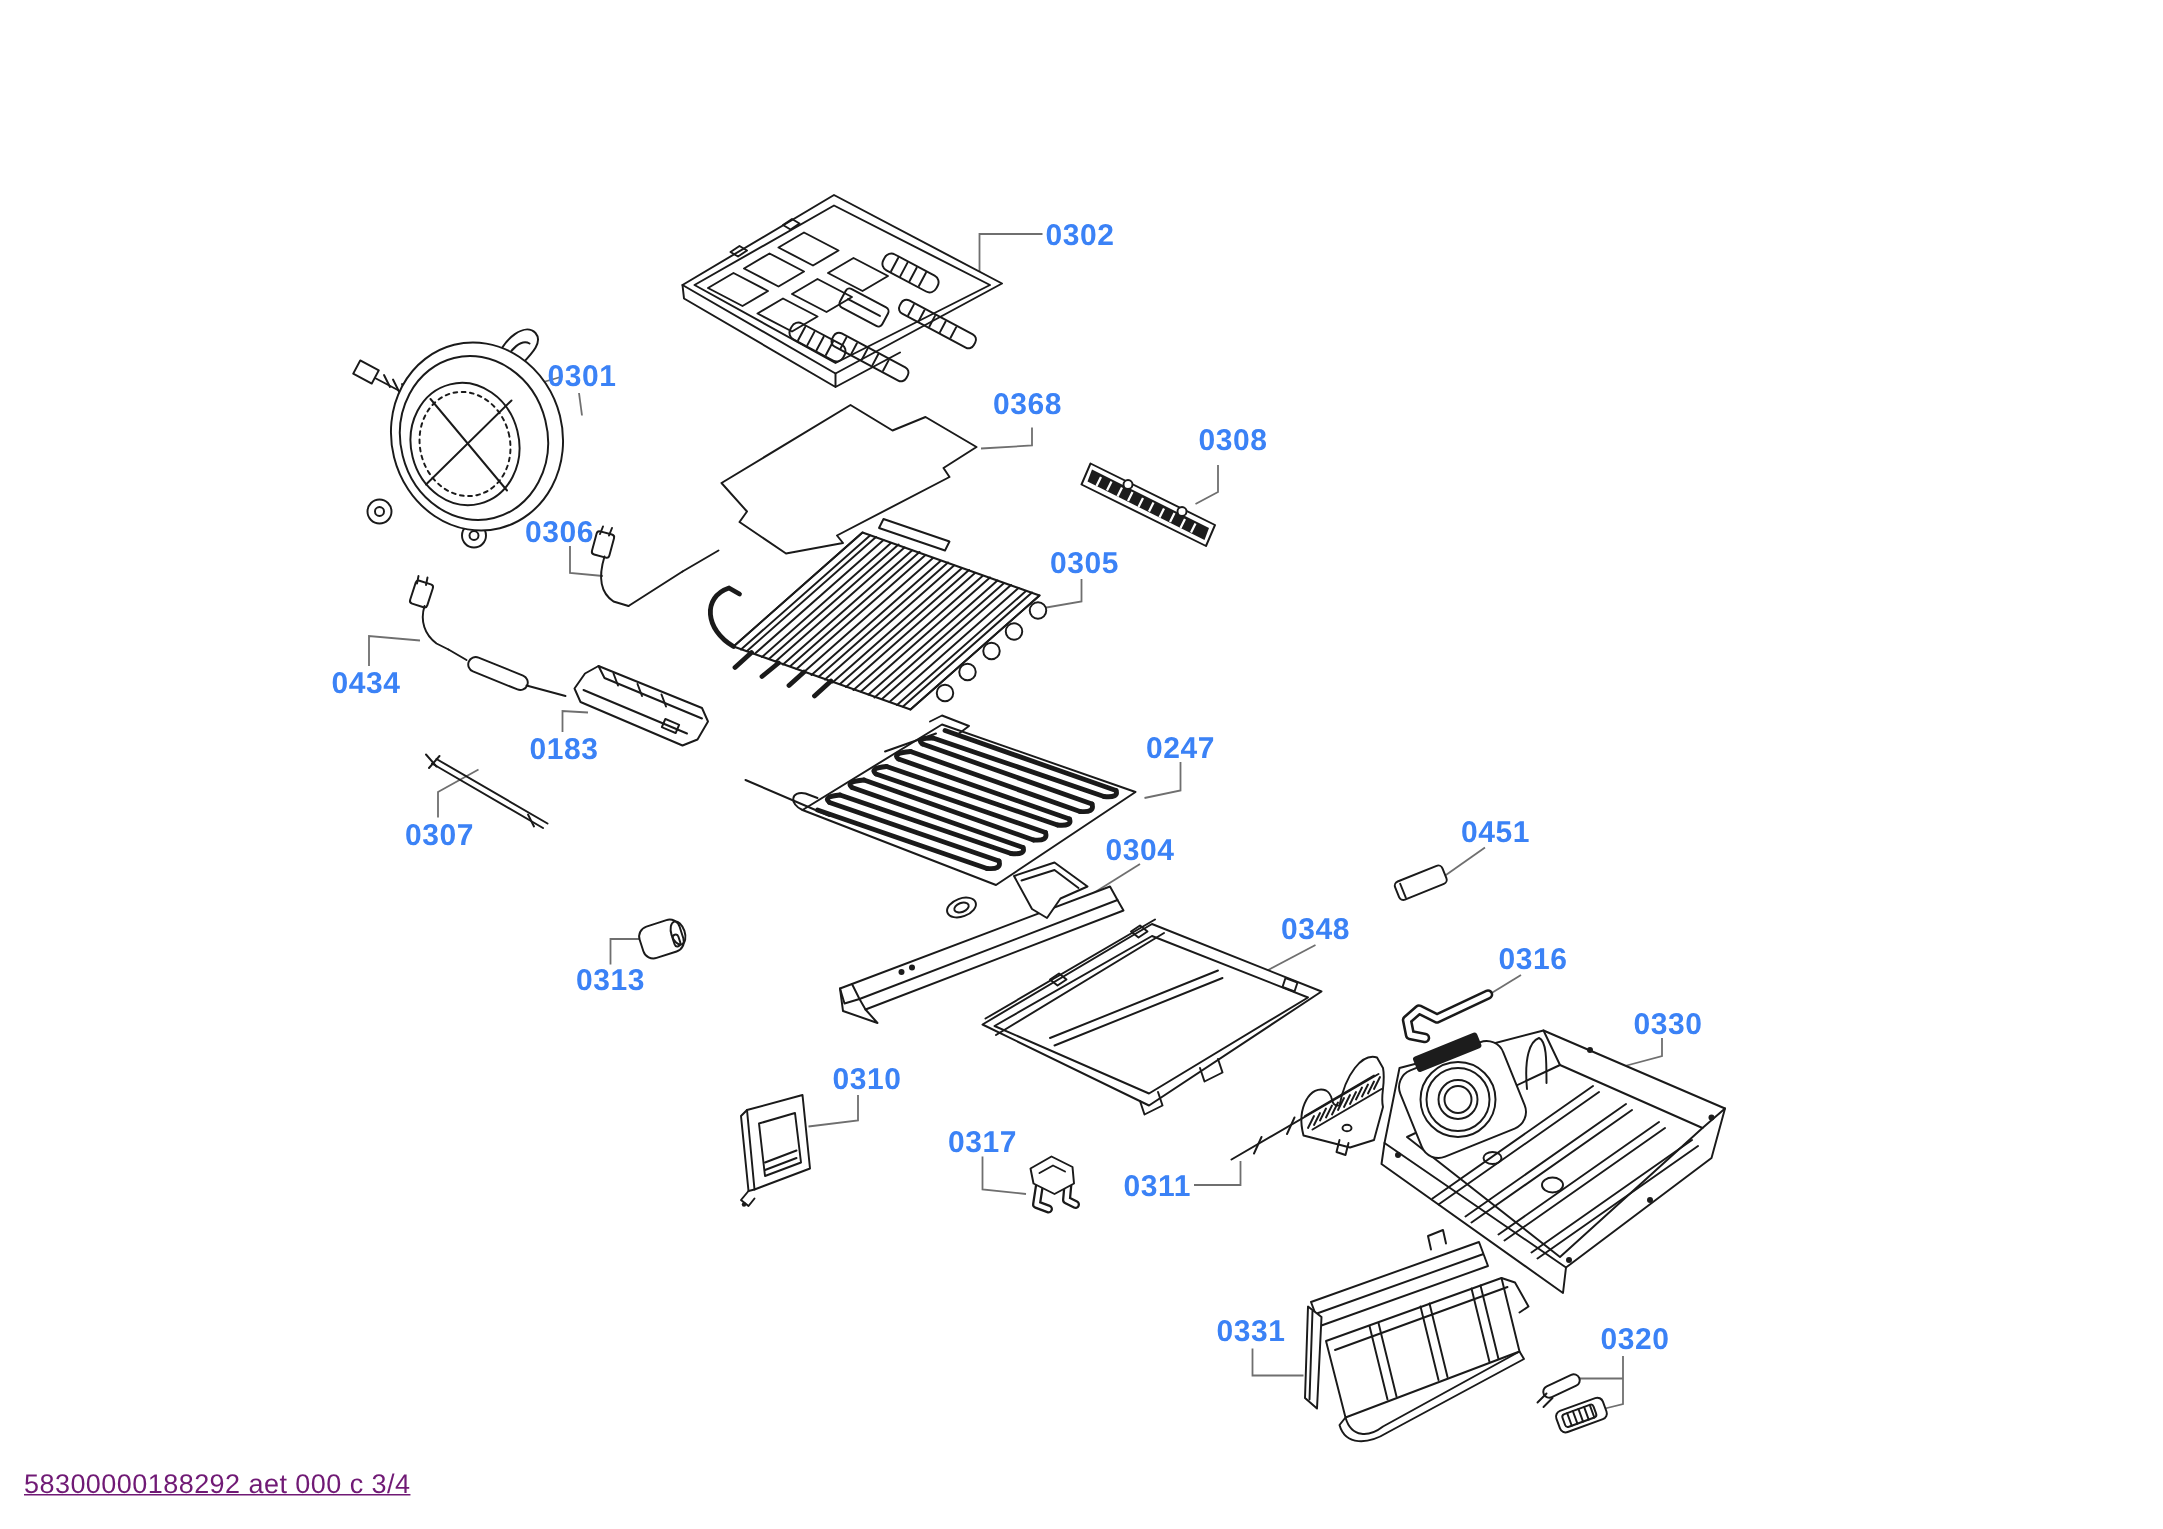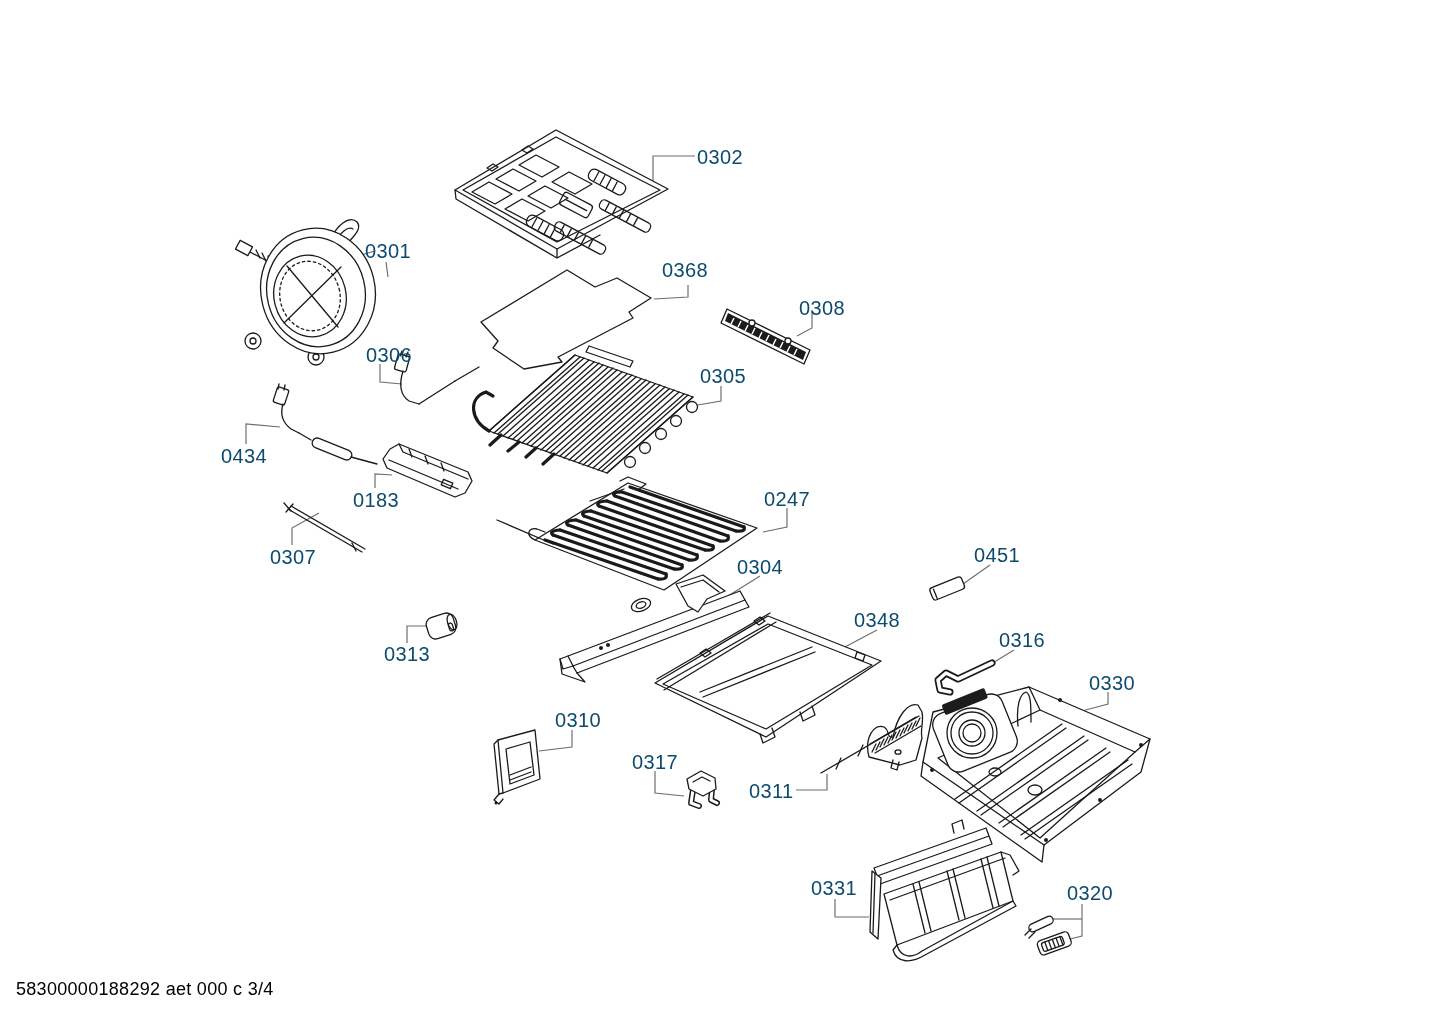--- a/index.html
+++ b/index.html
@@ -1,21 +1,21 @@
 <!DOCTYPE html>
 <html><head>
 <meta charset="utf-8">
 <style>
   html,body{margin:0;padding:0;}
   body{width:1442px;height:1019px;position:relative;background:#ffffff;overflow:hidden;
        font-family:"Liberation Sans",sans-serif;}
   #stage{position:absolute;left:0;top:0;width:1442px;height:1019px;}
   svg{position:absolute;left:0;top:0;}
-  .plabel{position:absolute;font-size:20px;color:#0c4a6e;letter-spacing:.4px;white-space:nowrap;}
-  .footer{position:absolute;left:16px;top:979px;font-size:18px;color:#000000;letter-spacing:.3px;}
+  .plabel{position:absolute;font-size:20px;color:#3b82f6;letter-spacing:.4px;white-space:nowrap;font-weight:bold;}
+  .footer{position:absolute;left:16px;top:979px;font-size:18px;color:#701a75;letter-spacing:.3px;text-decoration:underline;}
   .ln{stroke:#1a1a1a;fill:none;stroke-width:1.3;stroke-linejoin:round;stroke-linecap:round;}
   .wf{stroke:#1a1a1a;fill:#ffffff;stroke-width:1.3;stroke-linejoin:round;stroke-linecap:round;}
   .dk{fill:#1c1c1c;stroke:none;}
   .tube{stroke:#1a1a1a;fill:none;stroke-width:3.2;stroke-linecap:round;}
   .ldr{stroke:#6f6f6f;fill:none;stroke-width:1.2;}
 </style>
 </head>
 <body>
 
 <div id="stage">
@@ -288,23 +288,23 @@
     </g>
   </g>
 
 </svg>
 
 <div class="plabel" style="left:365px;top:240px">0301</div>
 <div class="plabel" style="left:697px;top:146px">0302</div>
 <div class="plabel" style="left:854px;top:609px">0348</div>
 <div class="plabel" style="left:737px;top:556px">0304</div>
 <div class="plabel" style="left:700px;top:365px">0305</div>
-<div class="plabel" style="left:366px;top:344px">0306</div>
+<div class="plabel" style="left:350px;top:344px">0306</div>
 <div class="plabel" style="left:270px;top:546px">0307</div>
-<div class="plabel" style="left:799px;top:297px">0308</div>
+<div class="plabel" style="left:799px;top:283px">0308</div>
 <div class="plabel" style="left:353px;top:489px">0183</div>
 <div class="plabel" style="left:555px;top:709px">0310</div>
 <div class="plabel" style="left:749px;top:780px">0311</div>
 <div class="plabel" style="left:974px;top:544px">0451</div>
 <div class="plabel" style="left:384px;top:643px">0313</div>
 <div class="plabel" style="left:764px;top:488px">0247</div>
 <div class="plabel" style="left:221px;top:445px">0434</div>
 <div class="plabel" style="left:999px;top:629px">0316</div>
 <div class="plabel" style="left:632px;top:751px">0317</div>
 <div class="plabel" style="left:1067px;top:882px">0320</div>

